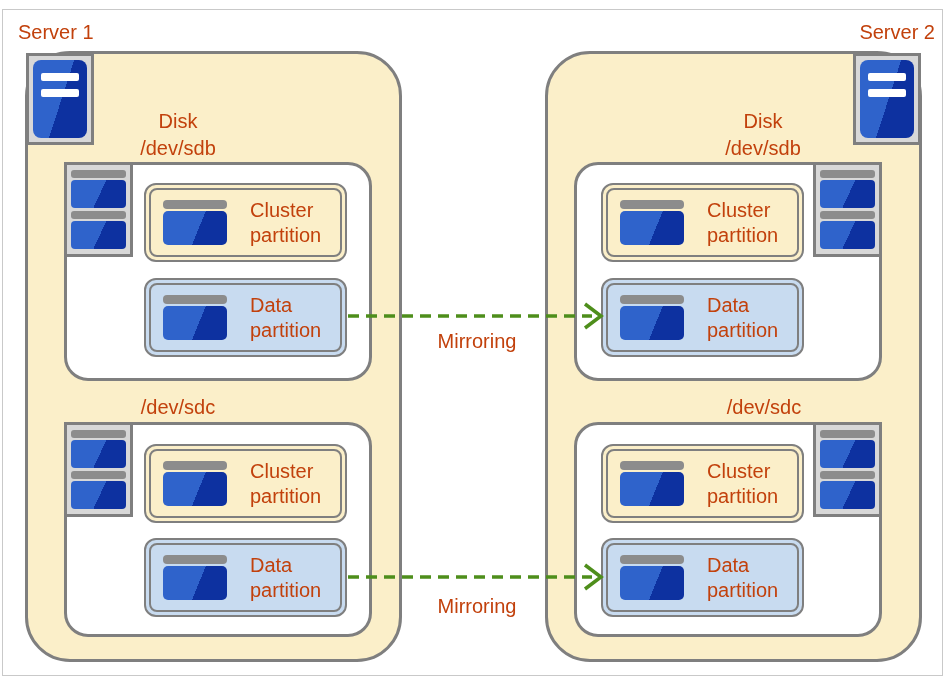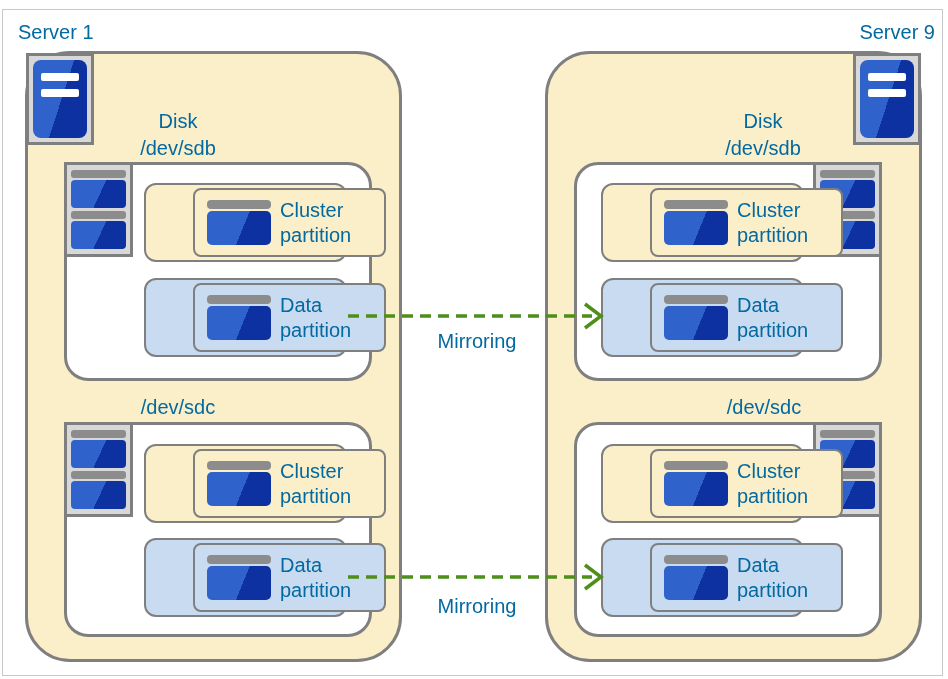--- a/index.html
+++ b/index.html
@@ -1,18 +1,18 @@
 <!DOCTYPE html>
 <html style="--cream: #FBEFC9; --lightblue: #C8DBF0; --border: #7F7F7F; --frame: #C9C9C9; --panelgray: #D8D8D8; --graybar: #8C8C8C; --bluelight: #2F63CB; --bluedark: #0D31A0; --green: #4E8E1B; --text: #000000;"><head>
 <meta charset="utf-8">
 <style>
   html,body{margin:0;padding:0;background:#fff;}
   .canvas{
     position:relative;width:948px;height:679px;background:#fff;overflow:hidden;
-    font-family:"Liberation Sans",sans-serif;color:#0369a1;
+    font-family:"Liberation Sans",sans-serif;color:#c2410c;
   }
   .frame{
     position:absolute;left:2px;top:9px;width:939px;height:665px;
     border:1px solid var(--frame,#c9c9c9);pointer-events:none;
   }
   .server-label{position:absolute;top:21px;font-size:20px;line-height:22px;white-space:nowrap;}
   .server-box{
     position:absolute;top:51px;width:377px;height:611px;box-sizing:border-box;
     background:var(--cream,#fbefc9);border:3px solid var(--border,#7f7f7f);border-radius:45px;
   }
@@ -44,21 +44,21 @@
     flex:1;border-radius:4px;
     background:linear-gradient(115deg,var(--bluelight,#2f63cb) 52%,var(--bluedark,#0d31a0) 52%);
   }
   .disk-title{position:absolute;width:170px;text-align:center;font-size:20px;line-height:27px;}
   .partition{
     position:absolute;width:203px;height:79px;box-sizing:border-box;
     border:2px solid var(--border,#7f7f7f);border-radius:12px;padding:3px;
   }
   .partition .inner{
     width:100%;height:100%;box-sizing:border-box;border:2px solid var(--border,#7f7f7f);
-    border-radius:8px;display:flex;align-items:center;gap:9px;padding:0 0 0 12px;margin-left:44px;
+    border-radius:8px;display:flex;align-items:center;gap:23px;padding:0 0 0 12px;
   }
   .partition.cluster,.partition.cluster .inner{background:var(--cream,#fbefc9);}
   .partition.data,.partition.data .inner{background:var(--lightblue,#c8dbf0);}
   .part-icon{flex:0 0 64px;width:64px;}
   .part-icon .cap{height:9px;background:var(--graybar,#8c8c8c);border-radius:4px;margin-bottom:2px;}
   .part-icon .platter{
     height:34px;border-radius:5px;
     background:linear-gradient(112deg,var(--bluelight,#2f63cb) 55%,var(--bluedark,#0d31a0) 55%);
   }
   .part-label{font-size:20px;line-height:25px;}
@@ -66,21 +66,21 @@
   .arrow-layer{position:absolute;left:0;top:0;width:948px;height:679px;pointer-events:none;}
 </style>
 </head>
 <body>
 
 <div class="canvas">
 
   <div class="frame"></div>
 
   <div class="server-label" style="left:18px;">Server 1</div>
-  <div class="server-label" style="right:13px;">Server 9</div>
+  <div class="server-label" style="right:13px;">Server 2</div>
 
   <div class="server-box" style="left:25px;"></div>
 
   <div class="server-box" style="left:545px;"></div>
 
   <div class="server-icon" style="left:26px;">
     <div class="tower">
       <div class="slot s1"></div>
       <div class="slot s2"></div>
     </div>

